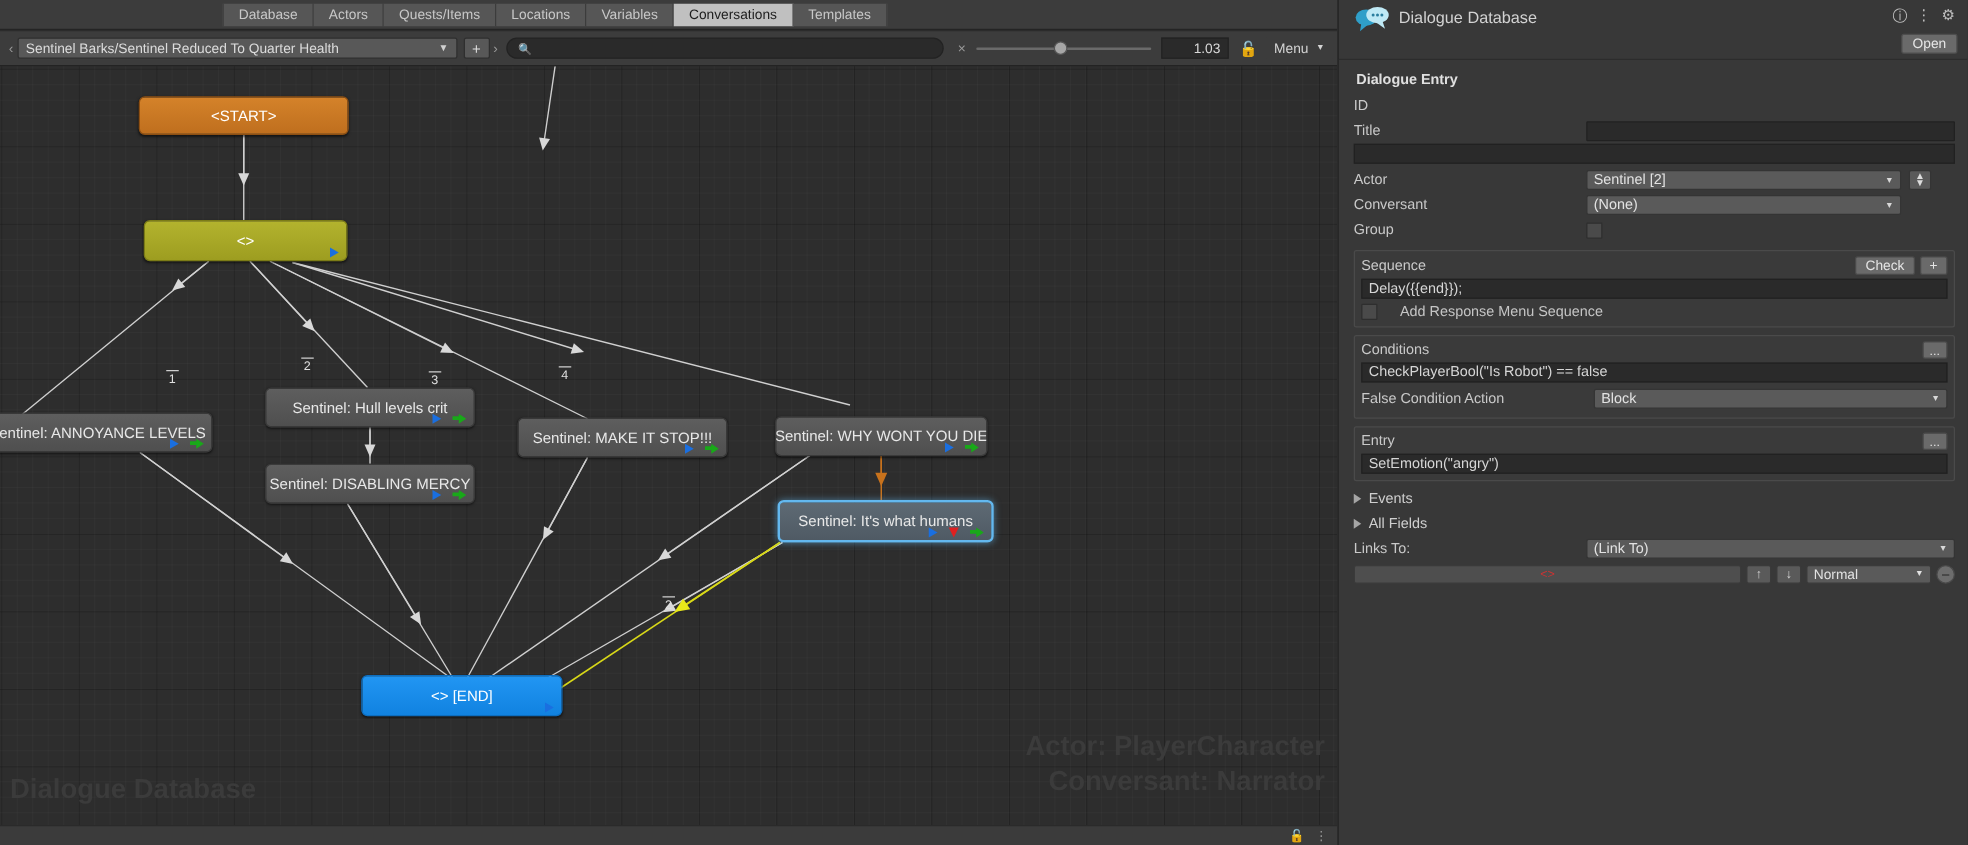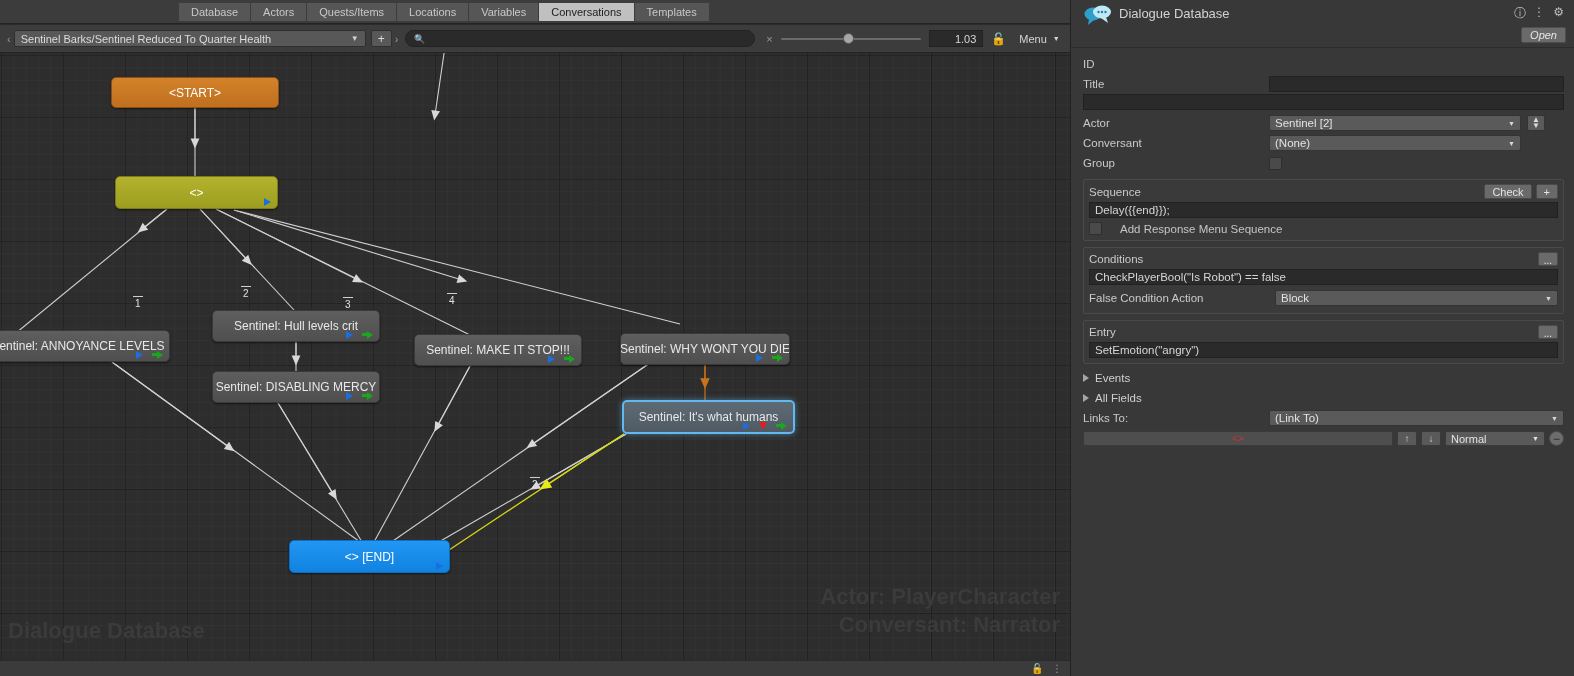--- a/index.html
+++ b/index.html
@@ -148,21 +148,21 @@
   .inspector {
     position: relative; width: 504px; height: 676px; background: #383838;
     border-left: 1px solid #222;
   }
   .insp-header { height: 48px; position: relative; border-bottom: 1px solid #2c2c2c; }
   .insp-title { position: absolute; left: 48px; top: 6px; font-size: 13px; color: #d2d2d2; }
   .insp-logo { position: absolute; left: 13px; top: 4px; width: 28px; height: 24px; }
   .insp-ctrl-ico { position: absolute; top: 5px; color: #bdbdbd; font-size: 12px; }
   .open-btn {
     position: absolute; right: 8px; top: 27px; background: #6a6a6a; color: #e6e6e6;
-    font-size: 11px; padding: 1px 8px; border-radius: 2px; border: 1px solid #4e4e4e; font-style: italic;
+    font-size: 11px; padding: 1px 8px; border-radius: 2px; border: 1px solid #4e4e4e;
   }
   .insp-body { position: relative; padding: 6px 10px 0 12px; }
   .sect-title { font-size: 11.5px; font-weight: bold; color: #e0e0e0; margin: 4px 0 5px 2px; }
   .row { display: flex; align-items: center; height: 20px; }
   .row .lbl { width: 186px; font-size: 11.5px; color: #c9c9c9; }
   .fld {
     flex: 1; height: 16px; background: #2a2a2a; border: 1px solid #212121; border-radius: 1px;
     font-size: 11.5px; color: #d6d6d6; display: flex; align-items: center; padding: 0 5px;
   }
   .fld.readonly { color: #8d8d8d; background: #333333; }
@@ -412,20 +412,21 @@
         <circle cx="21.5" cy="8" r="1.2" fill="#2b7d9e"></circle>
       </svg>
       <div class="insp-title">Dialogue Database</div>
       <div class="insp-ctrl-ico" style="right:48px;">ⓘ</div>
       <div class="insp-ctrl-ico" style="right:29px;">⋮</div>
       <div class="insp-ctrl-ico" style="right:10px;">⚙</div>
       <div class="open-btn">Open</div>
     </div>
 
     <div class="insp-body">
+      <div class="sect-title">Dialogue Entry</div>
 
       <div class="row">
         <div class="lbl">ID</div>
       </div>
 
       <div class="row">
         <div class="lbl">Title</div>
         <div class="fld"></div>
       </div>
 

